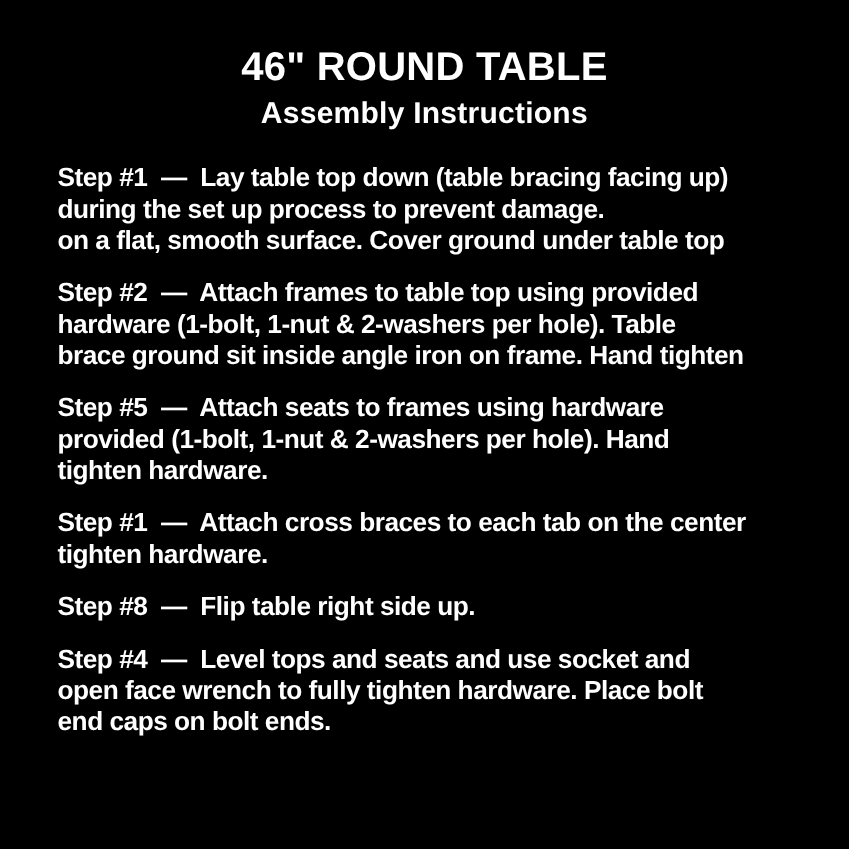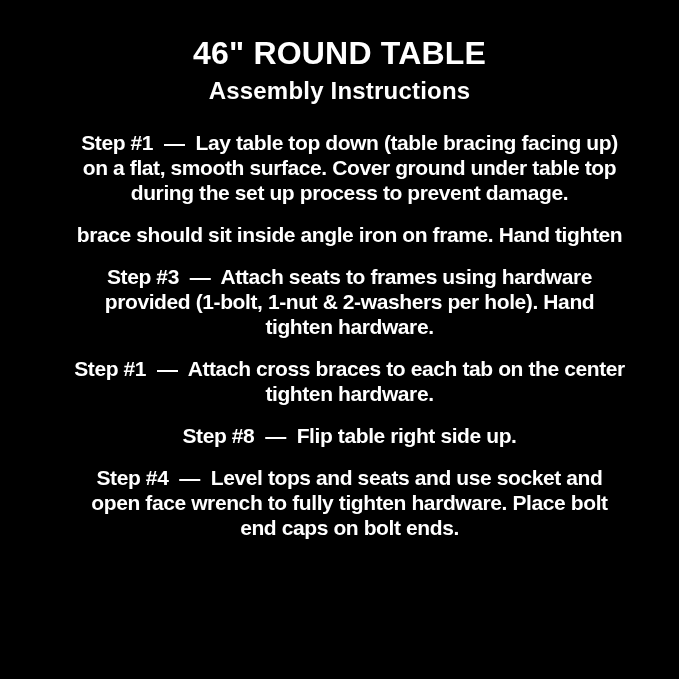--- a/index.html
+++ b/index.html
@@ -39,43 +39,44 @@
     font-size: 21px;
     line-height: 25px;
     letter-spacing: -0.4px;
   }
   .step {
     margin: 0 0 17px 0;
   }
   .step-line {
     display: block;
     white-space: pre;
-    text-align: center;
   }
 </style>
 </head>
 <body>
 
 <div class="poster">
   <div class="header">
     <h1 class="title">46" ROUND TABLE</h1>
     <h2 class="subtitle">Assembly Instructions</h2>
   </div>
 
   <div class="steps">
     <p class="step">
       <span class="step-line">Step #1  —  Lay table top down (table bracing facing up)</span>
+      <span class="step-line">during the set up process to prevent damage.</span>
       <span class="step-line">on a flat, smooth surface. Cover ground under table top</span>
-      <span class="step-line">during the set up process to prevent damage.</span>
     </p>
     <p class="step">
-      <span class="step-line">brace should sit inside angle iron on frame. Hand tighten</span>
+      <span class="step-line">Step #2  —  Attach frames to table top using provided</span>
+      <span class="step-line">hardware (1-bolt, 1-nut &amp; 2-washers per hole). Table</span>
+      <span class="step-line">brace ground sit inside angle iron on frame. Hand tighten</span>
     </p>
     <p class="step">
-      <span class="step-line">Step #3  —  Attach seats to frames using hardware</span>
+      <span class="step-line">Step #5  —  Attach seats to frames using hardware</span>
       <span class="step-line">provided (1-bolt, 1-nut &amp; 2-washers per hole). Hand</span>
       <span class="step-line">tighten hardware.</span>
     </p>
     <p class="step">
       <span class="step-line">Step #1  —  Attach cross braces to each tab on the center</span>
       <span class="step-line">tighten hardware.</span>
     </p>
     <p class="step">
       <span class="step-line">Step #8  —  Flip table right side up.</span>
     </p>

